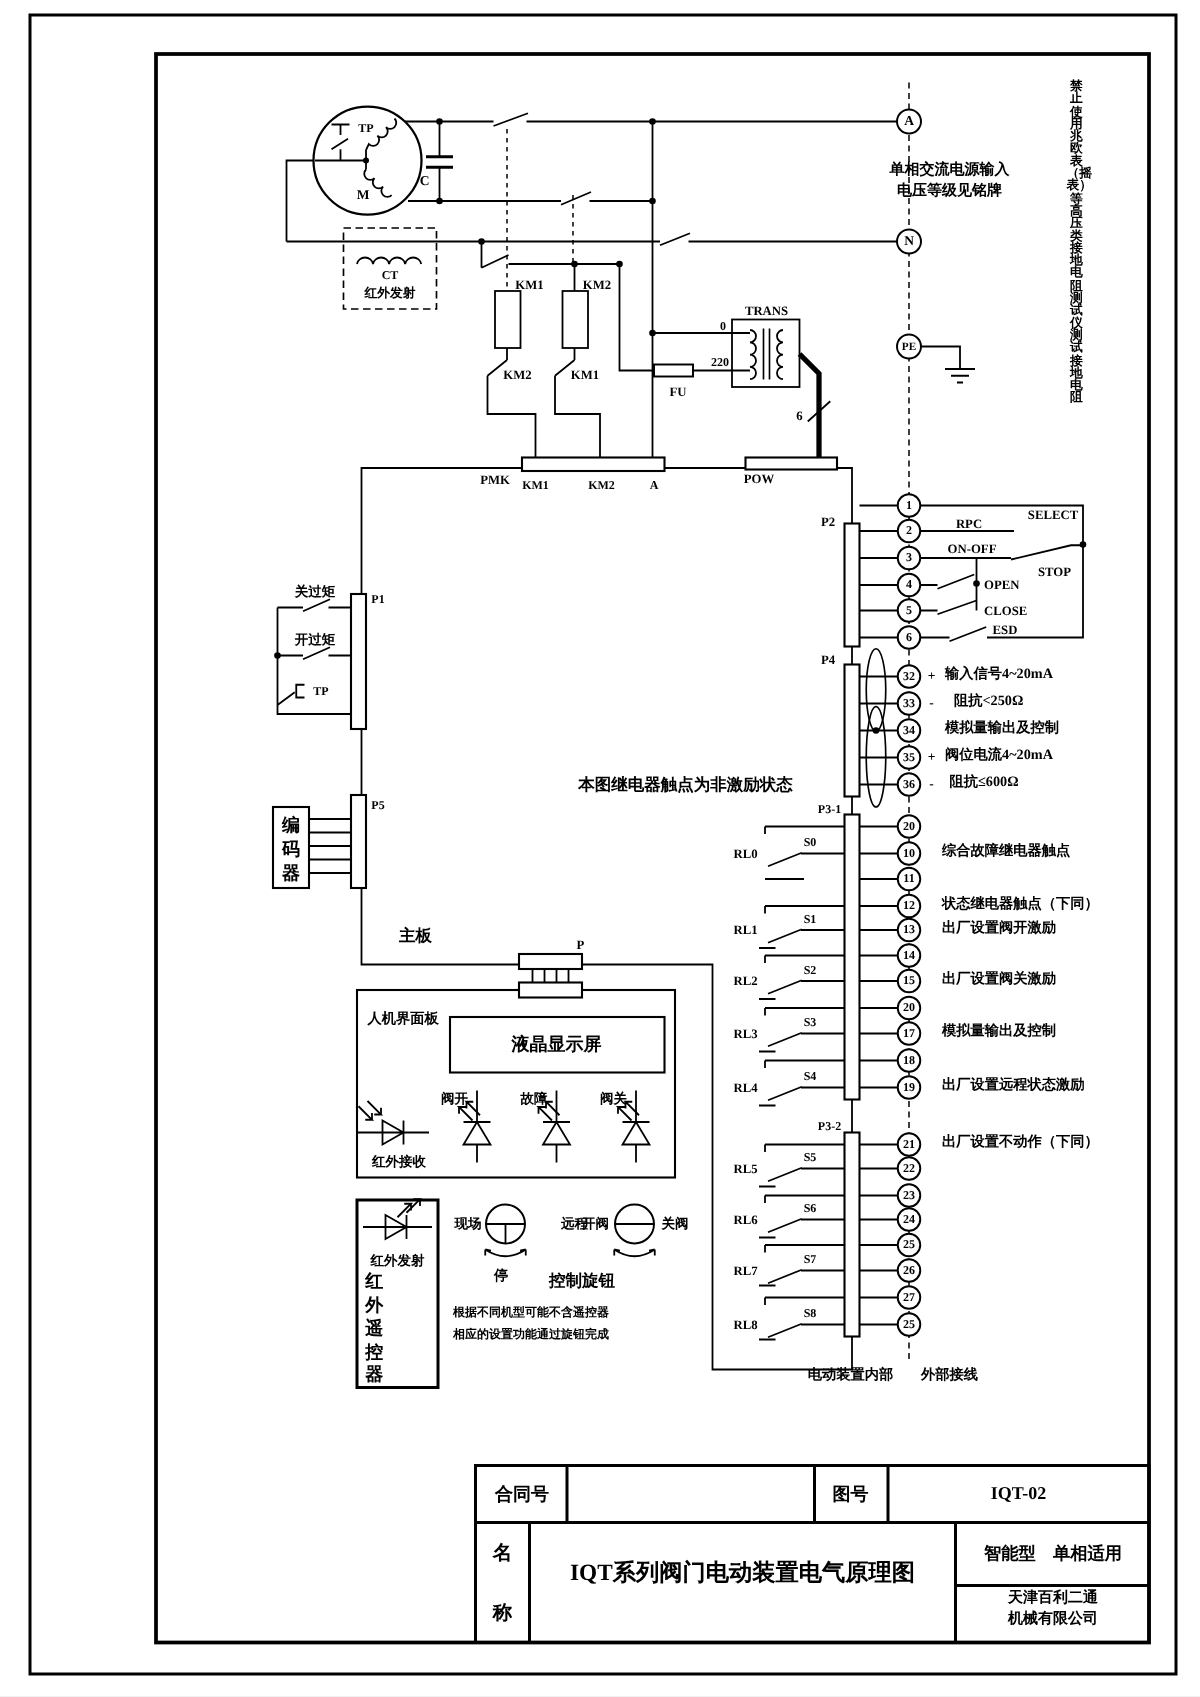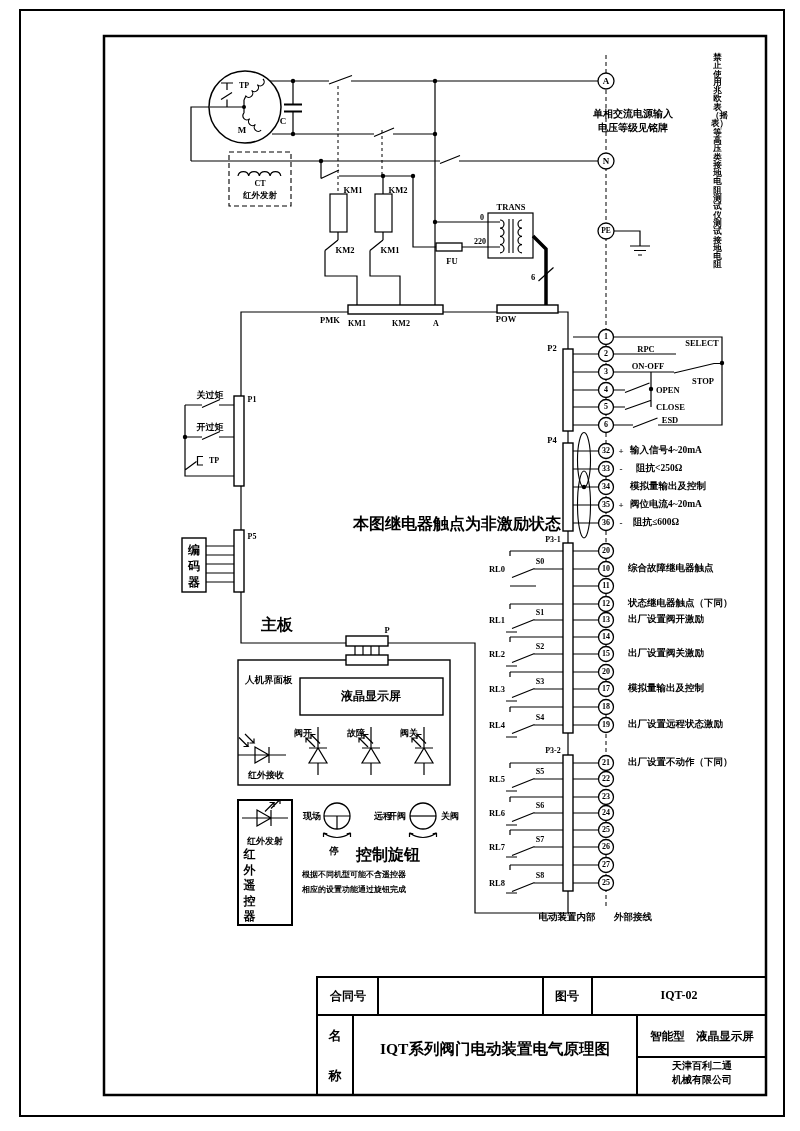--- a/index.html
+++ b/index.html
@@ -3,21 +3,21 @@
 <meta charset="utf-8">
 <style>
   html,body{margin:0;padding:0;background:#e8e8e8;}
   #page{position:relative;width:800px;height:1131px;background:#ffffff;overflow:hidden;}
   svg{position:absolute;left:0;top:0;}
   .lbl{position:absolute;font-family:"Liberation Serif","DejaVu Serif",serif;font-weight:bold;color:#000;white-space:nowrap;line-height:1;}
   .c{transform:translate(-50%,-50%);}
   .l{transform:translate(0,-50%);}
   .vert{white-space:normal;word-break:break-all;text-align:center;}
   .f75{font-size:7.5px;}.f8{font-size:8px;}.f85{font-size:8.5px;}.f9{font-size:9px;}
-  .f95{font-size:9.5px;}.f10{font-size:10px;}.f11{font-size:16px;}.f115{font-size:11.5px;}
+  .f95{font-size:9.5px;}.f10{font-size:10px;}.f11{font-size:11px;}.f115{font-size:11.5px;}
   .f12{font-size:12px;}.f13{font-size:13px;}.f15{font-size:15.5px;}
   .tnum{font-size:8px;}
 </style>
 </head>
 <body>
 
 <div id="page">
 
 <svg width="800" height="1131" viewBox="0 0 800 1131">
   <g stroke="#000" fill="none" stroke-width="1.2">
@@ -353,17 +353,17 @@
 <div class="lbl c f11" style="left:388px;top:855px">控制旋钮</div>
 <div class="lbl l f8" style="left:302px;top:875px">根据不同机型可能不含遥控器</div>
 <div class="lbl l f8" style="left:302px;top:890px">相应的设置功能通过旋钮完成</div>
 
 <div class="lbl c f12" style="left:348px;top:996px">合同号</div>
 <div class="lbl c f12" style="left:567px;top:996px">图号</div>
 <div class="lbl c f12" style="left:679px;top:995px">IQT-02</div>
 <div class="lbl c f13" style="left:335px;top:1035px">名</div>
 <div class="lbl c f13" style="left:335px;top:1075px">称</div>
 <div class="lbl c f15" style="left:495px;top:1049px">IQT系列阀门电动装置电气原理图</div>
-<div class="lbl c f115" style="left:702px;top:1037px">智能型　液晶显示屏</div>
+<div class="lbl c f115" style="left:702px;top:1037px">智能型　单相适用</div>
 <div class="lbl c f10" style="left:702px;top:1066px">天津百利二通</div>
 <div class="lbl c f10" style="left:702px;top:1080px">机械有限公司</div>
 
 </div>
 
 </body></html>

